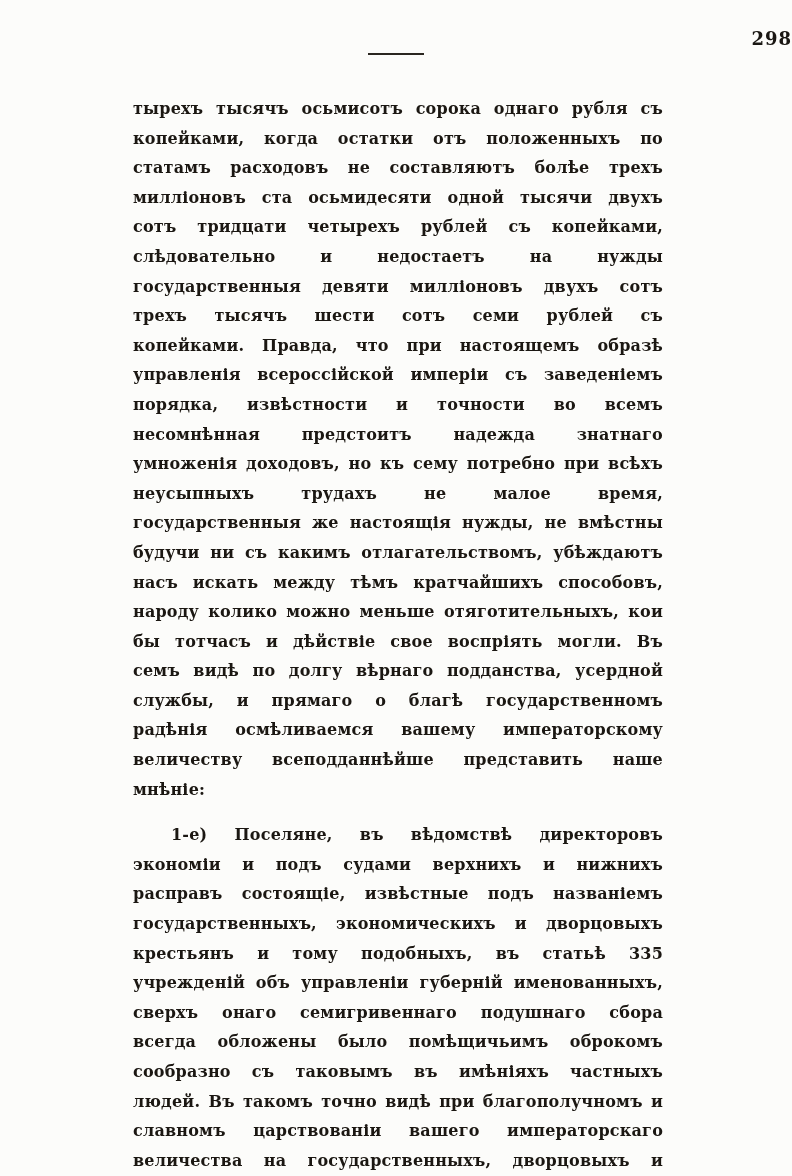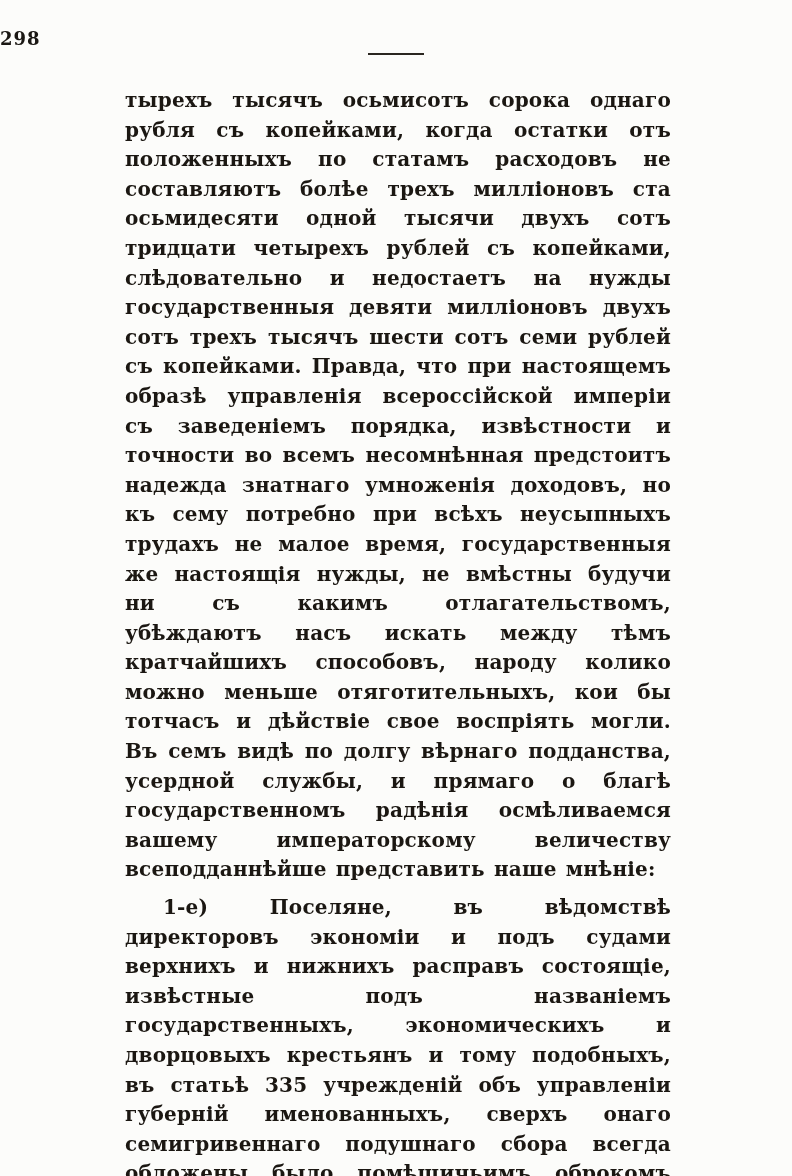--- a/index.html
+++ b/index.html
@@ -15,21 +15,21 @@
     background: #fcfcfa;
     overflow: hidden;
     font-family: "DejaVu Serif", "Liberation Serif", serif;
     color: #161310;
   }
   .page-header {
     position: absolute;
     top: 28px;
     left: 0;
     width: 100%;
-    text-align: left;
+    text-align: right;
   }
   .page-number {
     display: inline-block;
     font-size: 18px;
     font-weight: bold;
     letter-spacing: 1px;
     color: #1a1713;
   }
   .header-rule {
     width: 56px;
@@ -37,22 +37,22 @@
     background: #2a2620;
     margin: 4px auto 0 auto;
   }
   .text-block {
     position: absolute;
     top: 78px;
     left: 117px;
     width: 562px;
   }
   .text-block p {
-    margin: 8px;
-    font-size: 20px;
+    margin: 16px;
+    font-size: 16px;
     line-height: 29.6px;
     font-weight: bold;
     text-align: justify;
     letter-spacing: 0.2px;
     word-spacing: 2px;
     color: #1b1712;
   }
   .text-block p.indented {
     text-indent: 38px;
   }

